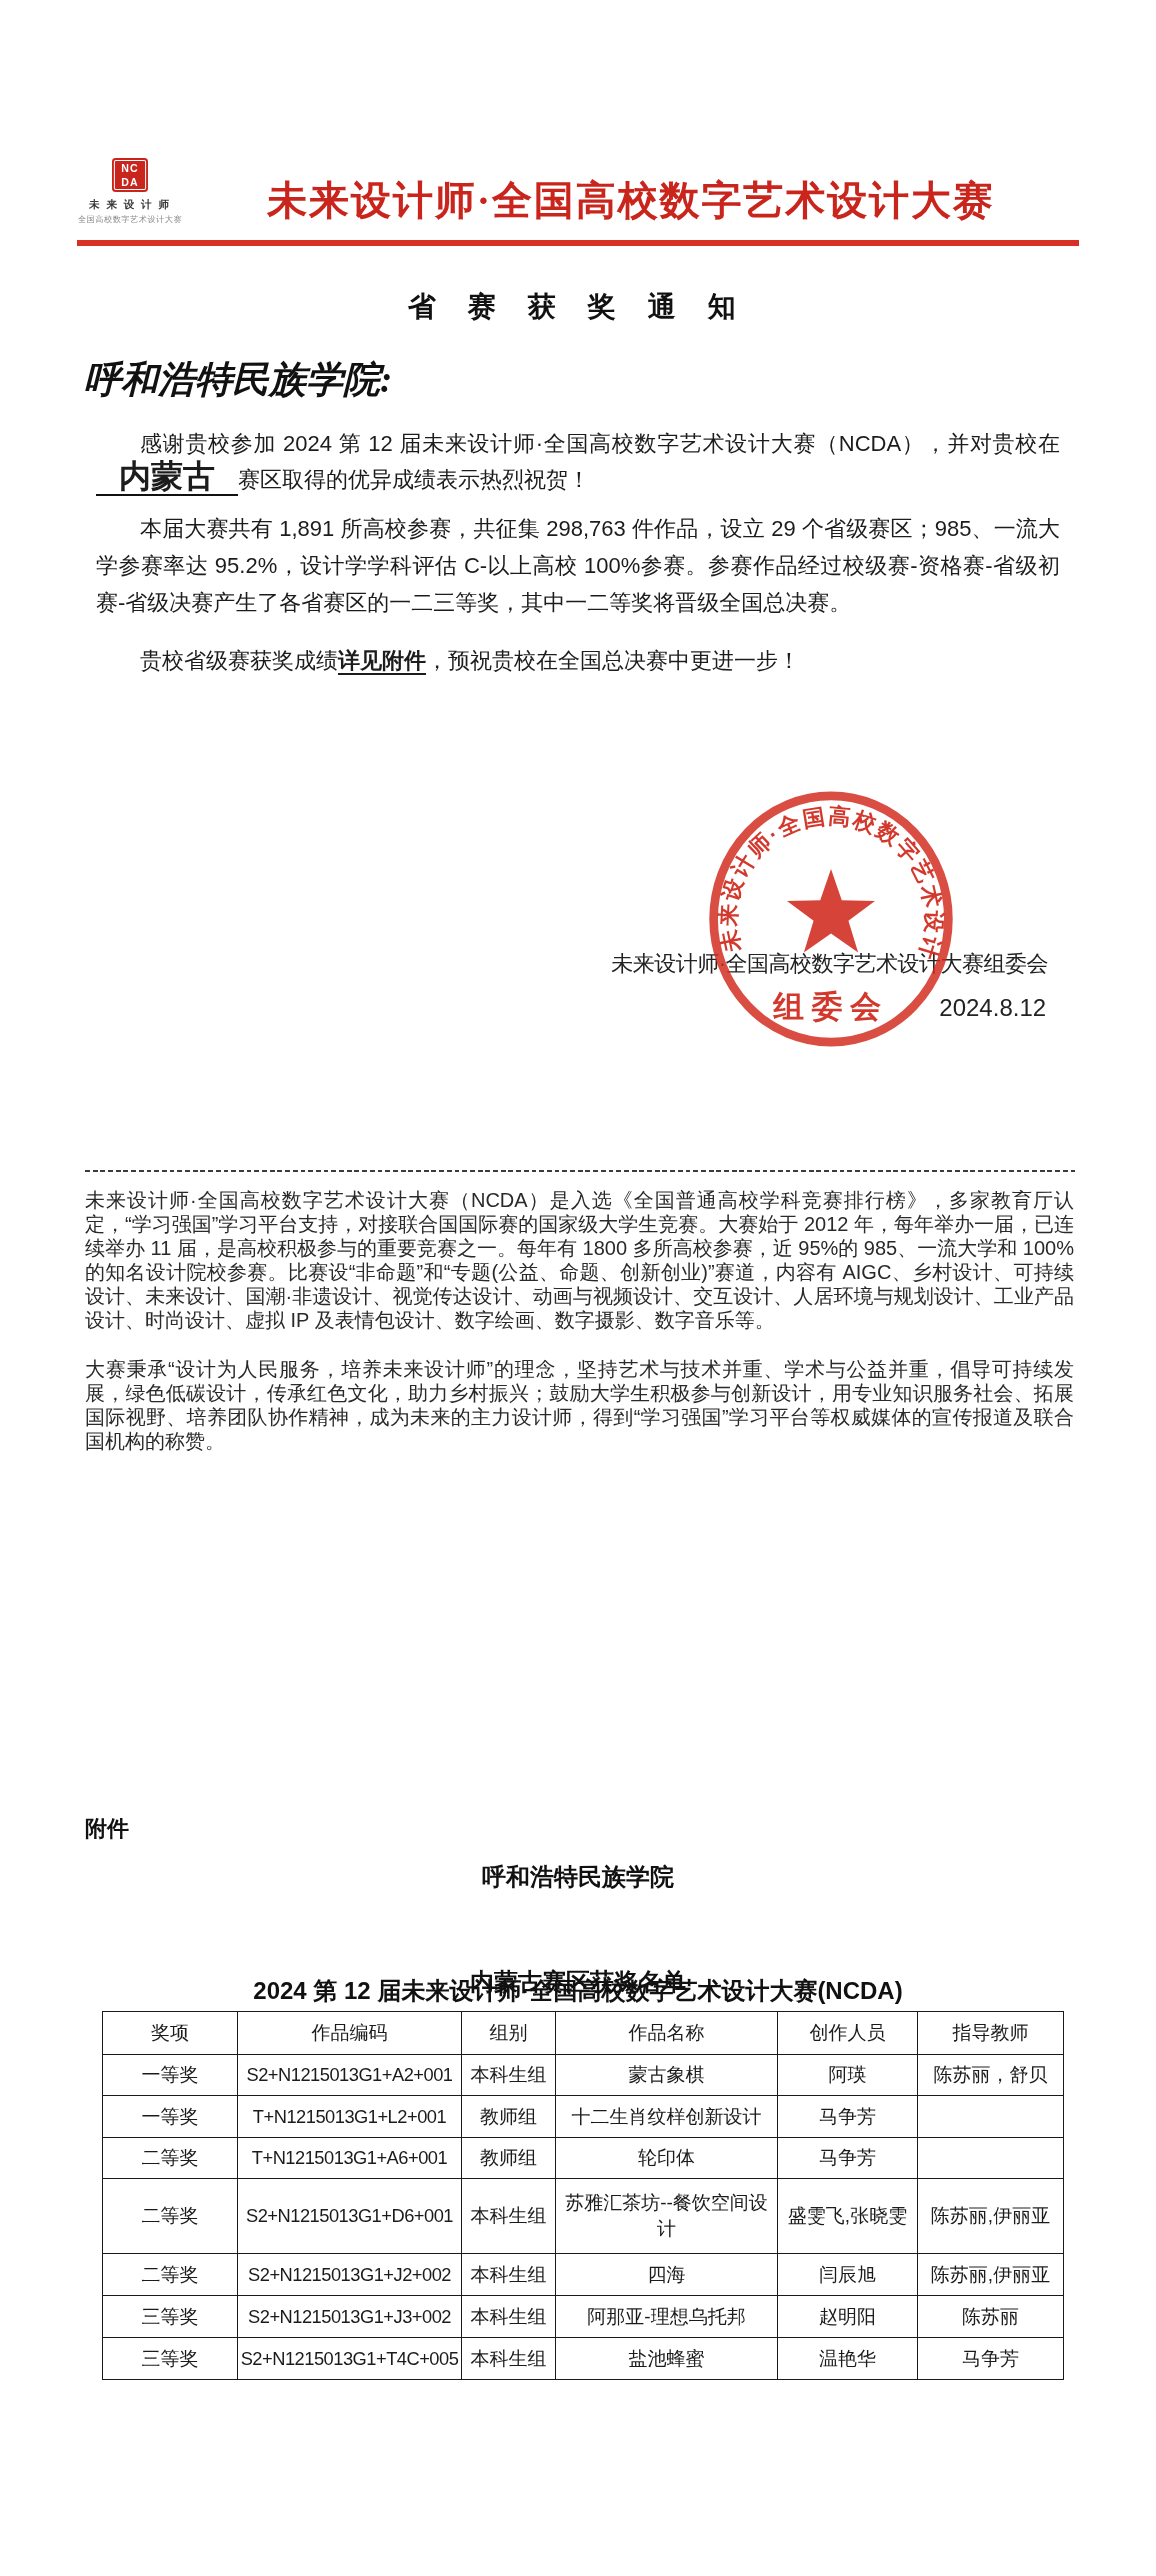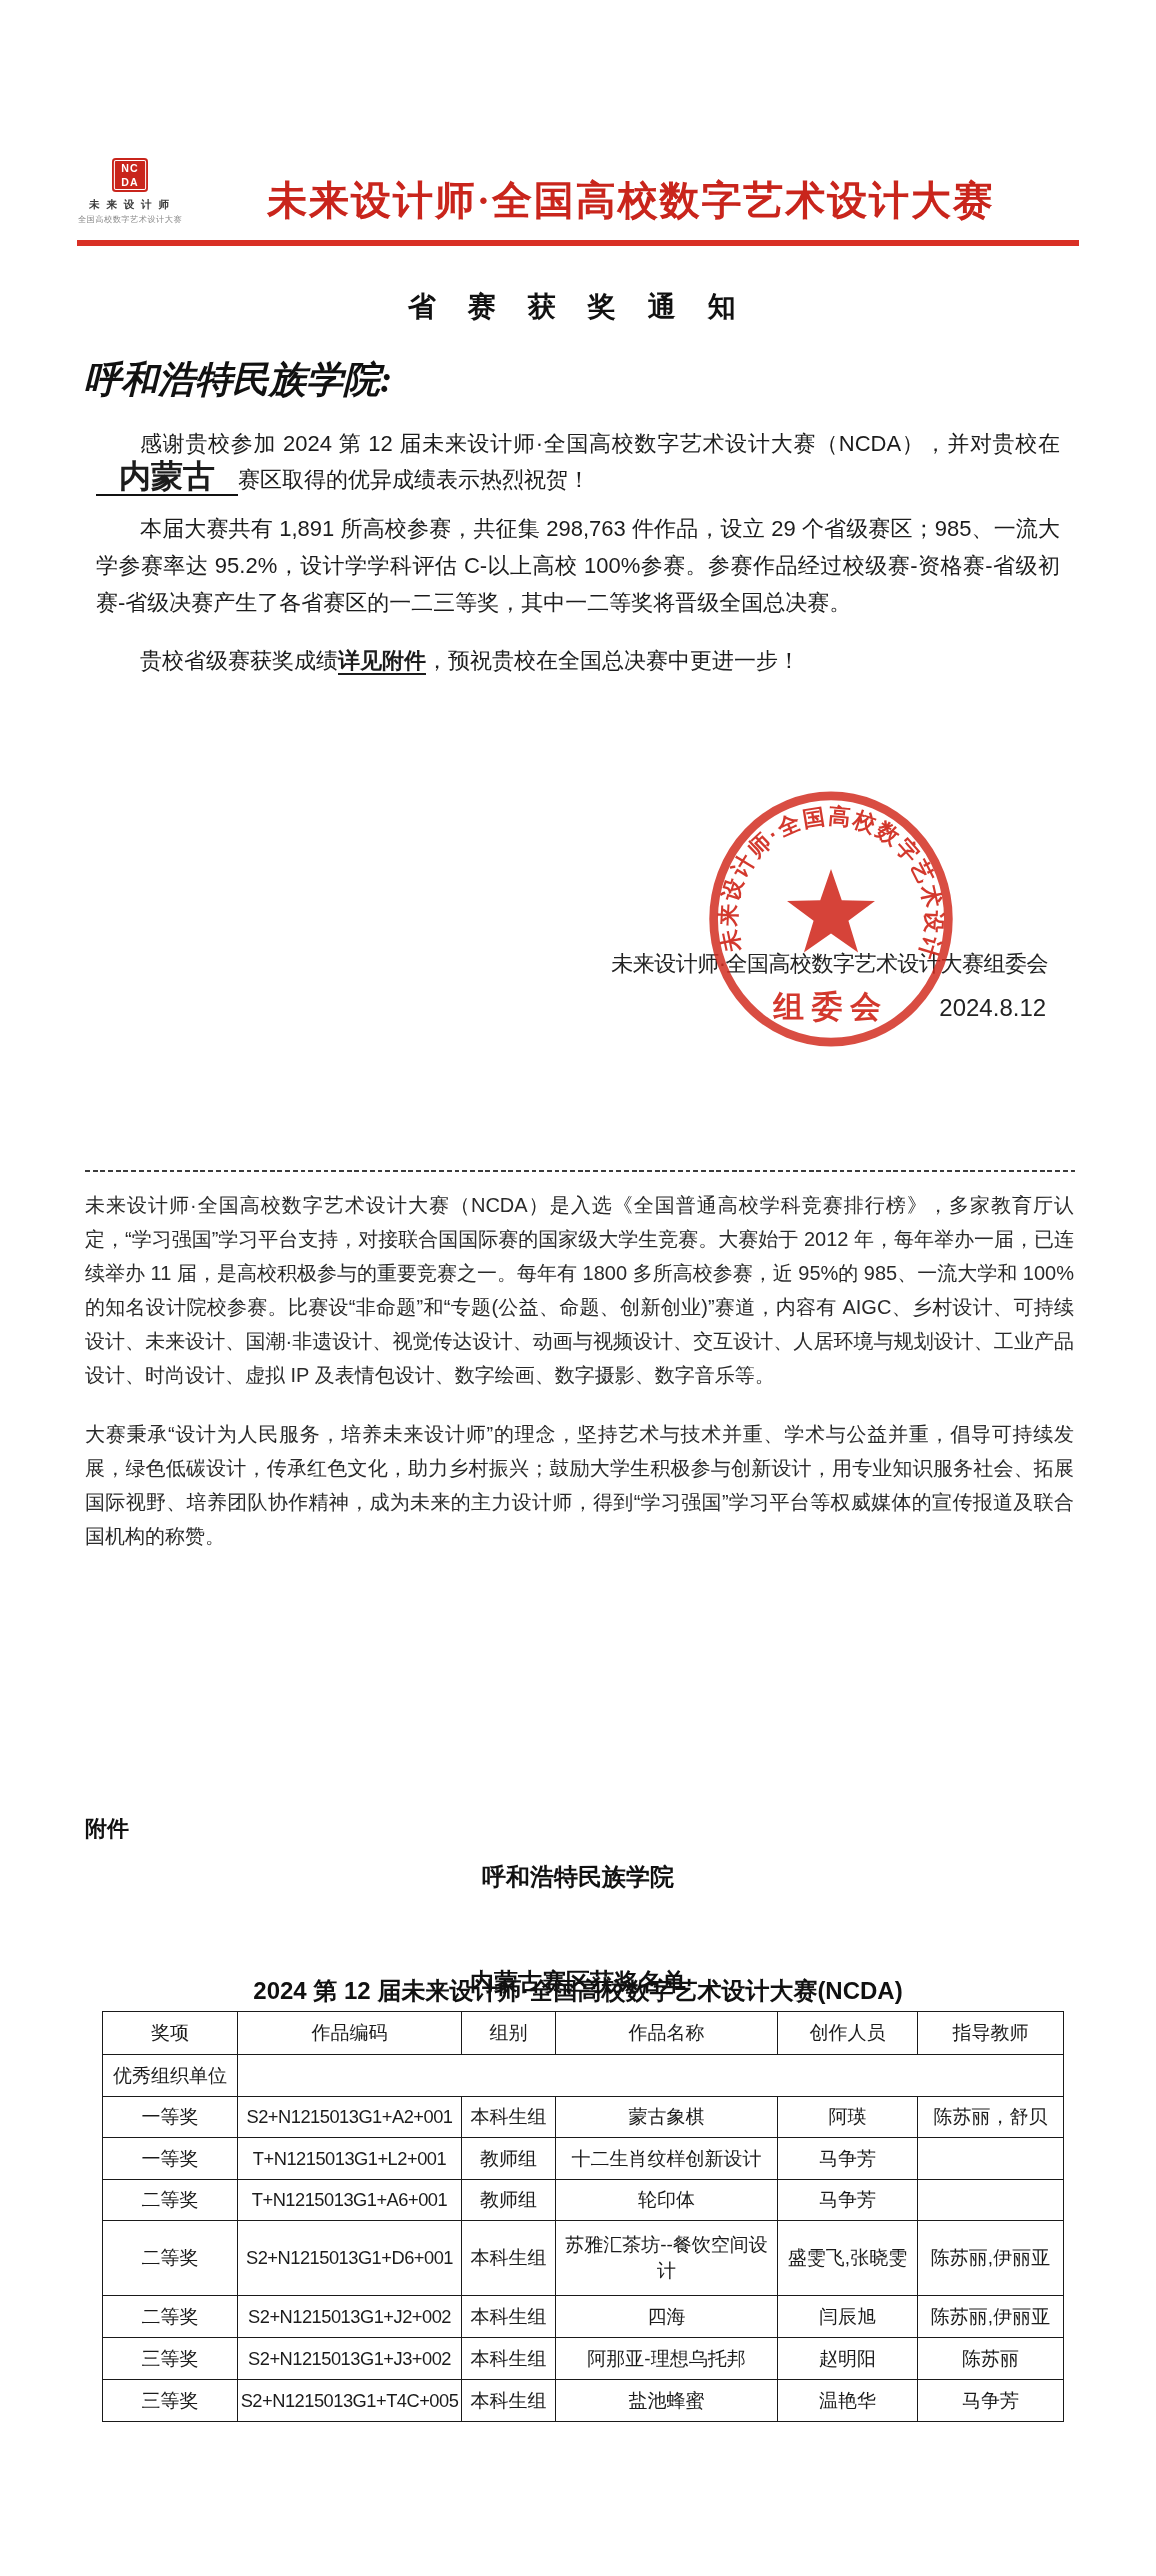--- a/index.html
+++ b/index.html
@@ -35,21 +35,21 @@
 
   .sig-block{position:absolute;right:108px;top:949px;text-align:right;color:#222;}
   .sig-line{font-size:22px;letter-spacing:-0.5px;}
   .sig-date{margin-top:15.4px;font-size:24px;padding-right:1.9px;}
 
   .stamp{position:absolute;left:704px;top:788px;width:254px;height:262px;opacity:0.92;}
 
   
   .divider{position:absolute;left:85px;top:1170px;width:991px;height:1.9px;
            background:repeating-linear-gradient(90deg,#3c3c3c 0 4.8px,transparent 4.8px 7.7px);}
-  .about{position:absolute;left:85px;top:1188px;width:989px;font-size:20px;line-height:34px;
+  .about{position:absolute;left:85px;top:1188px;width:989px;font-size:20px;line-height:24px;
          color:#2a2a2a;text-align:justify;}
   .about p{margin:0;}
   .about p + p{margin-top:25px;}
 
   
   .attach-label{position:absolute;left:85px;top:1814px;font-size:22px;font-weight:bold;color:#111;}
   .att-center{position:absolute;left:0;right:0;text-align:center;font-weight:bold;color:#111;font-size:24px;}
   .att-school{top:1861px;}
   .att-line2{top:1975px;}
   .att-line3{top:1966px;}
@@ -128,24 +128,20 @@
     </colgroup>
     <tbody>
         <tr style="height:43px">
       <th>奖项</th>
       <th>作品编码</th>
       <th>组别</th>
       <th>作品名称</th>
       <th>创作人员</th>
       <th>指导教师</th>
     </tr>
-    <tr style="height:42px">
-      <td>优秀组织单位</td>
-      <td colspan="5"></td>
-    </tr>
     <tr style="height:41px">
       <td>一等奖</td>
       <td class="c-code">S2+N1215013G1+A2+001</td>
       <td>本科生组</td>
       <td class="c-name">蒙古象棋</td>
       <td class="c-creator">阿瑛</td>
       <td class="c-teacher">陈苏丽，舒贝</td>
     </tr>
     <tr style="height:42px">
       <td>一等奖</td>

